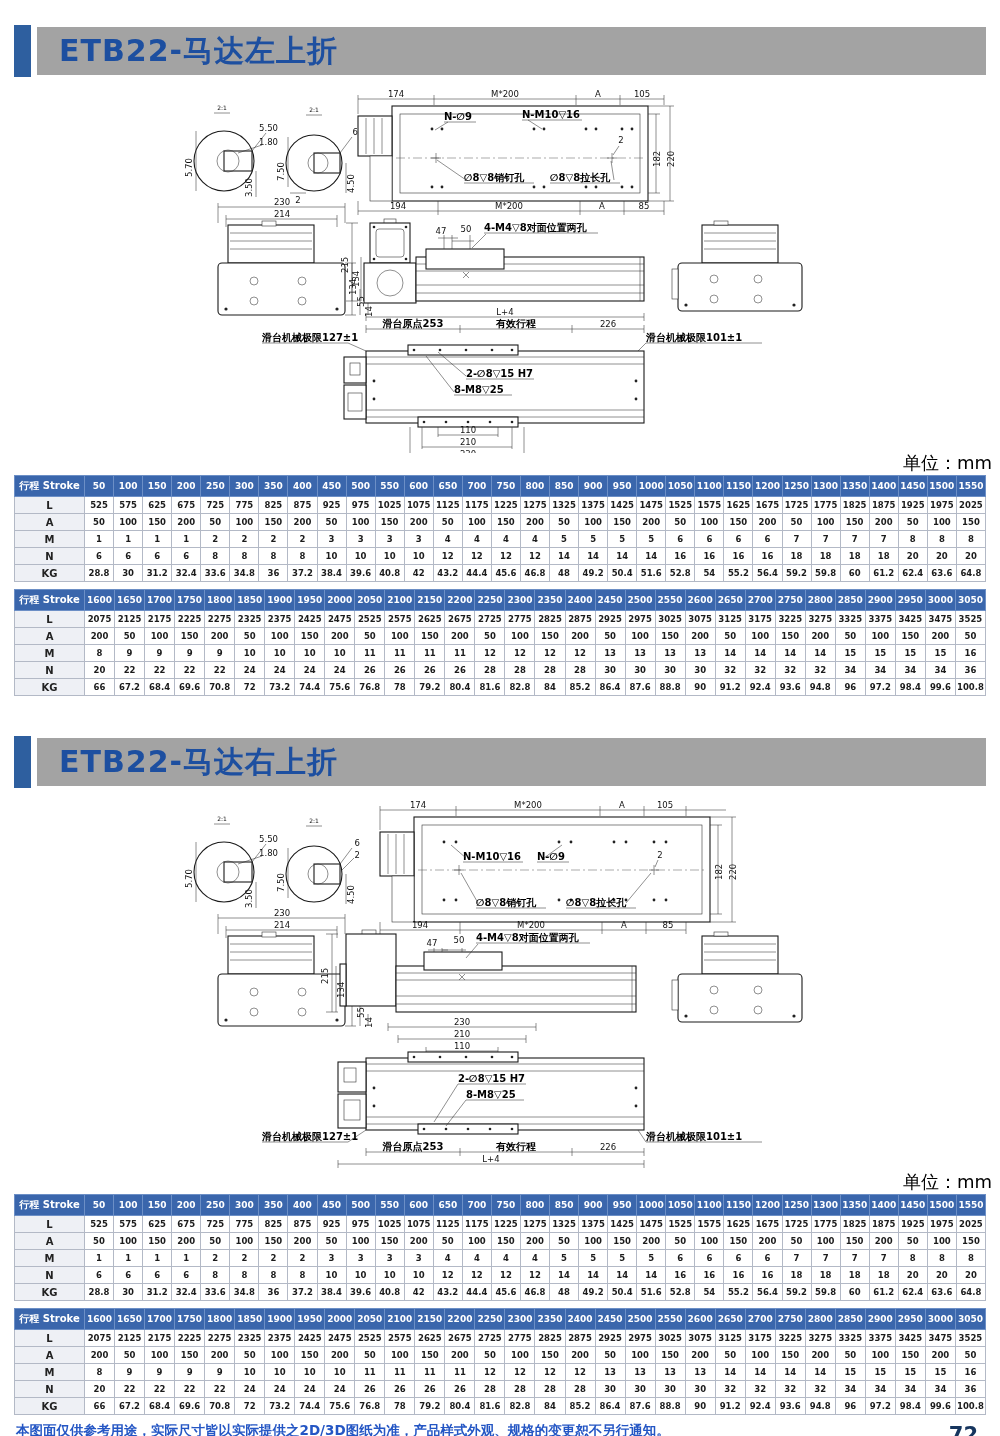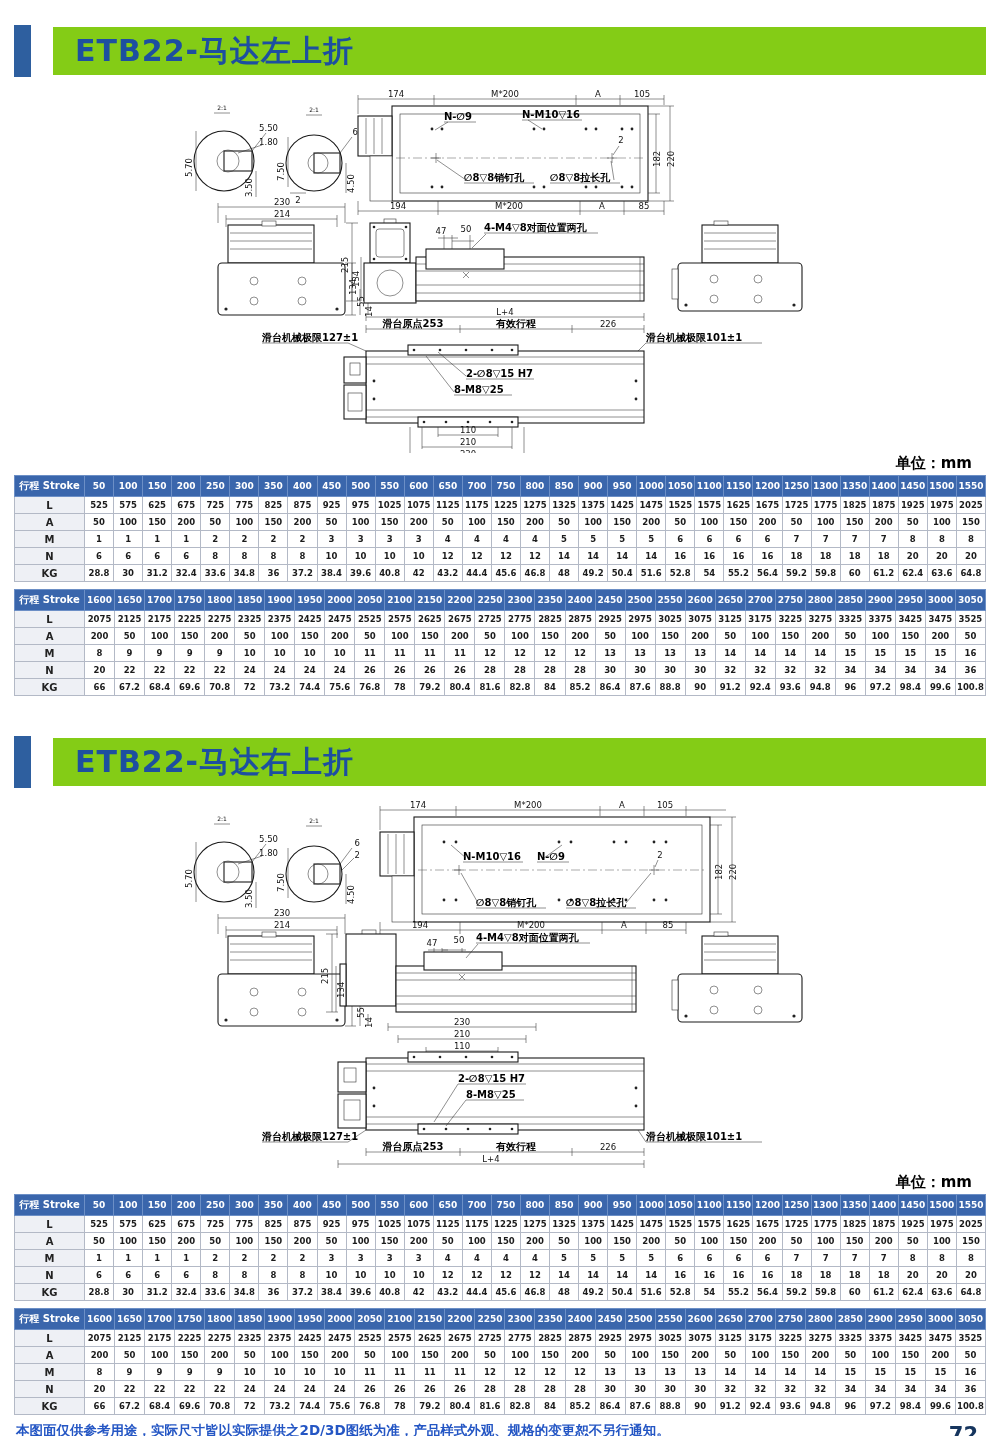--- a/index.html
+++ b/index.html
@@ -1,37 +1,37 @@
 <!DOCTYPE html>
 <html><head>
 <meta charset="utf-8">
 <style>
   html,body{margin:0;padding:0;background:#fff;}
   .page{position:relative;width:1000px;height:1436px;background:#fff;overflow:hidden;
         font-family:"DejaVu Sans",sans-serif;color:#111;}
   
   .sec-header{display:flex;align-items:stretch;margin:0 14px;height:48px;}
   .sec-header .bar{width:17px;background:#2e5f9f;margin:-2px 6px -2px 0;}
-  .sec-header .hbg{flex:1;background:#84cc16;display:flex;align-items:center;margin-left:16px;}
+  .sec-header .hbg{flex:1;background:#a3a3a3;display:flex;align-items:center;}
   .sec-title{margin:0 0 0 22px;font-size:30px;font-weight:bold;color:#1d4fa0;
              font-family:"DejaVu Sans",sans-serif;letter-spacing:1px;}
   .mt1{margin-top:27px;} .mt2{margin-top:42px;text-align:right;}
   
   svg.drawing{display:block;margin:14px 14px 0;}
   .fw{fill:#fff;stroke:#1a1a1a;stroke-width:1.1;}
   .fwt{fill:#fff;stroke:#333;stroke-width:.6;}
   .tn{fill:none;stroke:#333;stroke-width:.55;}
   .cl{fill:none;stroke:#555;stroke-width:.5;stroke-dasharray:9 3 2 3;}
   .hole{fill:#222;stroke:none;}
   .dt{font:8.5px "DejaVu Sans",sans-serif;fill:#111;}
   .db{font:bold 10px "DejaVu Sans",sans-serif;fill:#000;}
   .ds{font:6px "DejaVu Sans",sans-serif;fill:#111;}
   
-  .unit{margin:0 28px;height:20px;line-height:20px;text-align:right;
-        font-size:15px;font-weight:bold;color:#000;}
+  .unit{margin:0 8px;height:20px;line-height:20px;text-align:right;
+        font-size:18px;font-weight:normal;color:#000;}
   
   table.stroke-table{width:972px;margin:2px 14px 7px;border-collapse:collapse;
         table-layout:fixed;font-family:"DejaVu Sans",sans-serif;}
   table.stroke-table th,table.stroke-table td{border:1px solid #b3b9c6;text-align:center;
         padding:0;height:16px;font-size:8.5px;font-weight:bold;color:#1b1b1b;background:#fff;
         overflow:hidden;white-space:nowrap;}
   table.stroke-table tr.hdr th{background:#3a66ac;color:#fff;border-color:#6c8fc6;
         height:20px;font-size:9px;}
   table.stroke-table th.rowlbl{background:#eef0f5;font-size:10px;color:#222;}
   table.stroke-table tr.hdr th.rowlbl{background:#3a66ac;color:#fff;font-size:10px;}

